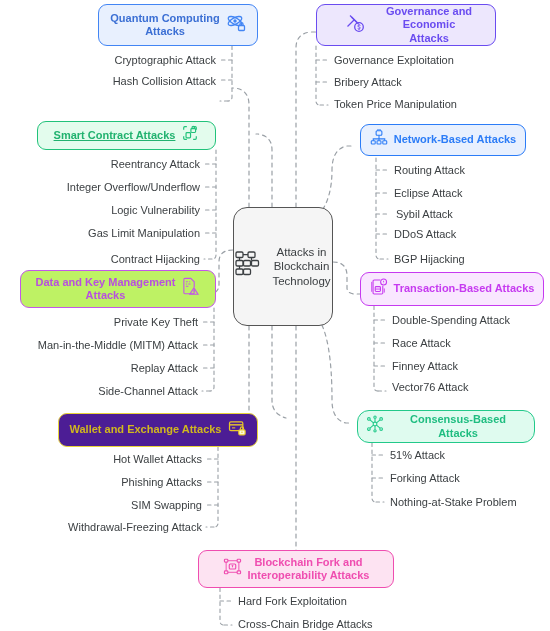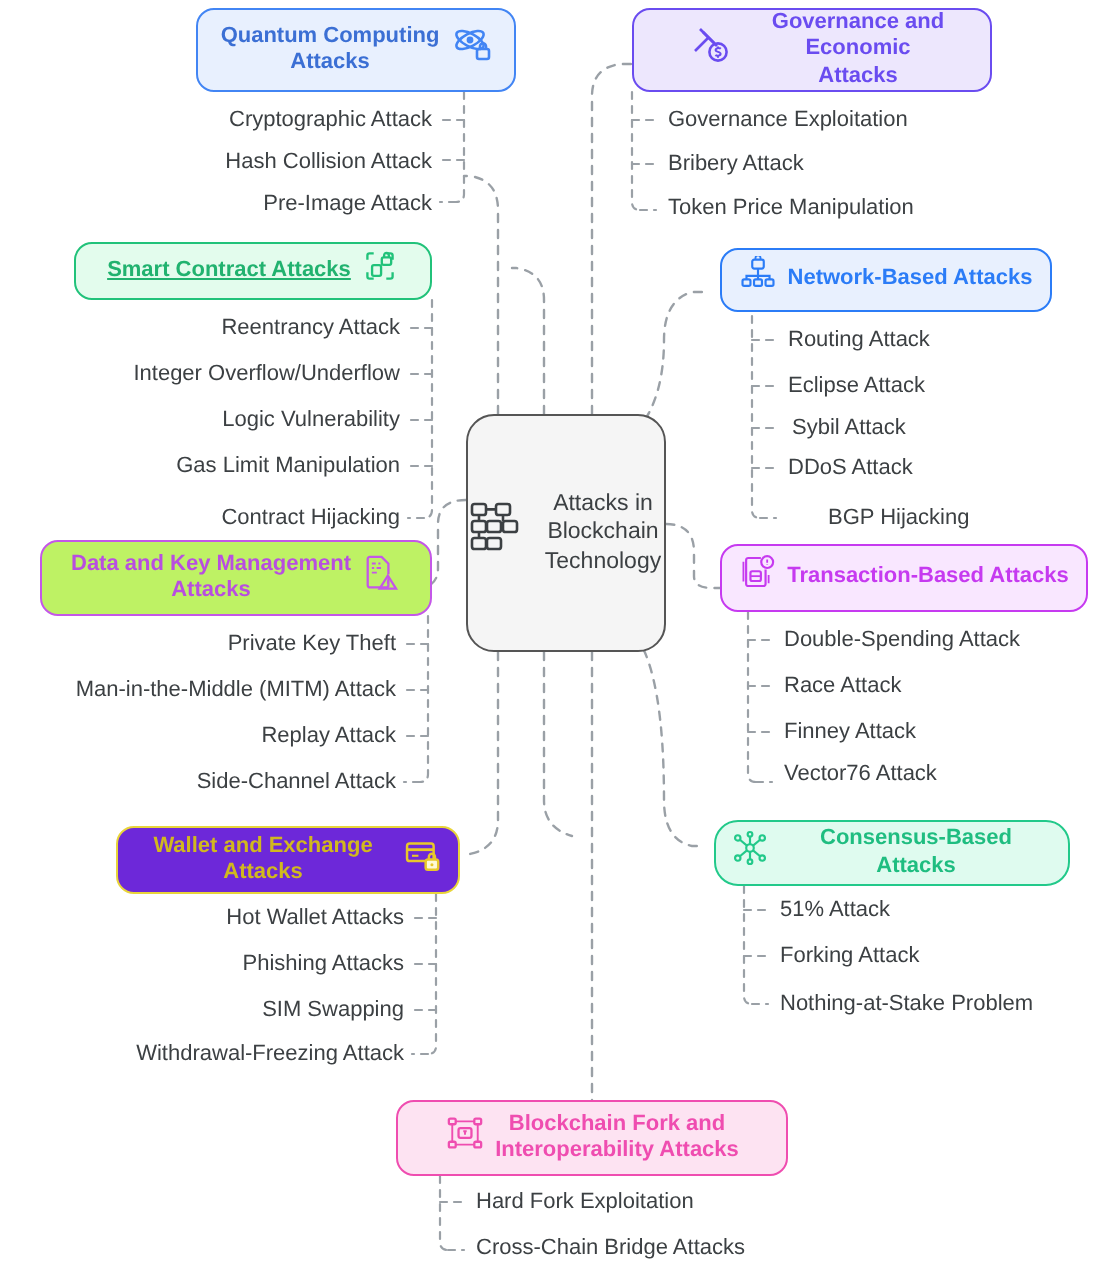--- a/index.html
+++ b/index.html
@@ -160,21 +160,20 @@
         <ellipse cx="9" cy="8" rx="7.5" ry="3.2" transform="rotate(-28 9 8)"></ellipse>
         <ellipse cx="9" cy="8" rx="7.5" ry="3.2" transform="rotate(28 9 8)"></ellipse>
         <circle cx="9" cy="8" r="1.7" fill="#4285f4" stroke="none"></circle>
         <rect x="12.5" y="12.5" width="6" height="5" rx="1"></rect>
         <path d="M14 12.5v-1.4a1.5 1.5 0 0 1 3 0v1.4"></path>
       </svg>
     </span>
   </div>
   <div class="leaf r" style="left:20px; top:55px; width:196px;">Cryptographic Attack</div>
   <div class="leaf r" style="left:20px; top:76px; width:196px;">Hash Collision Attack</div>
-  <div class="leaf r" style="left:20px; top:97px; width:196px;">Pre-Image Attack</div>
 
   <div class="node" style="left:316px; top:4px; width:180px; height:42px; border-color:#6a4cf0; background:#ede7fd;padding-left:28px;">
     <span class="ico">
       <svg width="20" height="20" viewBox="0 0 20 20" fill="none" stroke="#6a4cf0" stroke-width="1.3">
         <path d="M2.5 13.5 L9 7"></path>
         <path d="M6.5 4 L12 9.5"></path>
         <path d="M5 2.5 L13.5 11"></path>
         <circle cx="14" cy="14" r="4.3"></circle>
         <path d="M15.4 12.4c-.5-.5-2.6-.6-2.6.7 0 1.1 2.5.6 2.5 1.8 0 1.2-2.1 1.1-2.6.6M14 11.2v.9M14 16v.9" stroke-width="1"></path>
       </svg>
@@ -213,21 +212,21 @@
         <rect x="7.8" y="13" width="4.4" height="3.6" rx="0.9"></rect>
         <rect x="14.2" y="13" width="4.4" height="3.6" rx="0.9"></rect>
       </svg>
     </span>
     <span class="label" style="color:#2b7cf7;">Network-Based Attacks</span>
   </div>
   <div class="leaf l" style="left:394px; top:165px;">Routing Attack</div>
   <div class="leaf l" style="left:394px; top:188px;">Eclipse Attack</div>
   <div class="leaf l" style="left:396px; top:209px;">Sybil Attack</div>
   <div class="leaf l" style="left:394px; top:229px;">DDoS Attack</div>
-  <div class="leaf l" style="left:414px; top:254px;">BGP Hijacking</div>
+  <div class="leaf l" style="left:394px; top:254px;">BGP Hijacking</div>
 
   <div class="node" style="left:20px; top:270px; width:196px; height:38px; border-color:#c457e8; background:#bef264;">
     <span class="label" style="color:#b84ee0;">Data and Key Management
 Attacks</span>
     <span class="ico">
       <svg width="19" height="19" viewBox="0 0 20 20" fill="none" stroke="#c457e8" stroke-width="1.2">
         <path d="M3 2.6A1.1 1.1 0 0 1 4.1 1.5h6.2l3.6 3.6v5.6"></path>
         <path d="M13.9 12.6v3.9a1.1 1.1 0 0 1-1.1 1.1H4.1A1.1 1.1 0 0 1 3 16.5V2.6"></path>
         <path d="M5.2 5h2M8.6 5h1.1M5.2 7.4h1.2M7.7 7.4h2.3M5.2 9.8h2.6" stroke-width="1"></path>
         <path d="M13.6 11.4 17.9 18.2H9.3z"></path>
@@ -251,21 +250,21 @@
         <path d="M1.9 4.3v11M15.9 11.6v4.6" stroke-width="1"></path>
       </svg>
     </span>
     <span class="label" style="color:#c63af0;">Transaction-Based Attacks</span>
   </div>
   <div class="leaf l" style="left:392px; top:315px;">Double-Spending Attack</div>
   <div class="leaf l" style="left:392px; top:338px;">Race Attack</div>
   <div class="leaf l" style="left:392px; top:361px;">Finney Attack</div>
   <div class="leaf l" style="left:392px; top:382px;">Vector76 Attack</div>
 
-  <div class="node" style="left:58px; top:413px; width:172px; height:34px; border-color:#e8d43a; background:#6d28d9;">
+  <div class="node" style="left:58px; top:413px; width:200px; height:34px; border-color:#e8d43a; background:#4c1d95;">
     <span class="label" style="color:#d1b81e;">Wallet and Exchange Attacks</span>
     <span class="ico">
       <svg width="19" height="19" viewBox="0 0 20 20" fill="none" stroke="#e8c72a" stroke-width="1.3">
         <rect x="1.6" y="4" width="14" height="9.2" rx="1.4"></rect>
         <path d="M1.6 7.2h14" stroke-width="1.5"></path>
         <path d="M4.2 10.4h3.4" stroke-width="1.1"></path>
         <rect x="11.4" y="12.4" width="6.6" height="5.4" rx="1.2" fill="#fdf9d8"></rect>
         <path d="M13.1 12.4v-1.5a1.6 1.6 0 0 1 3.2 0v1.5"></path>
         <circle cx="14.7" cy="15.1" r="0.8" fill="#e8c72a" stroke="none"></circle>
       </svg>

